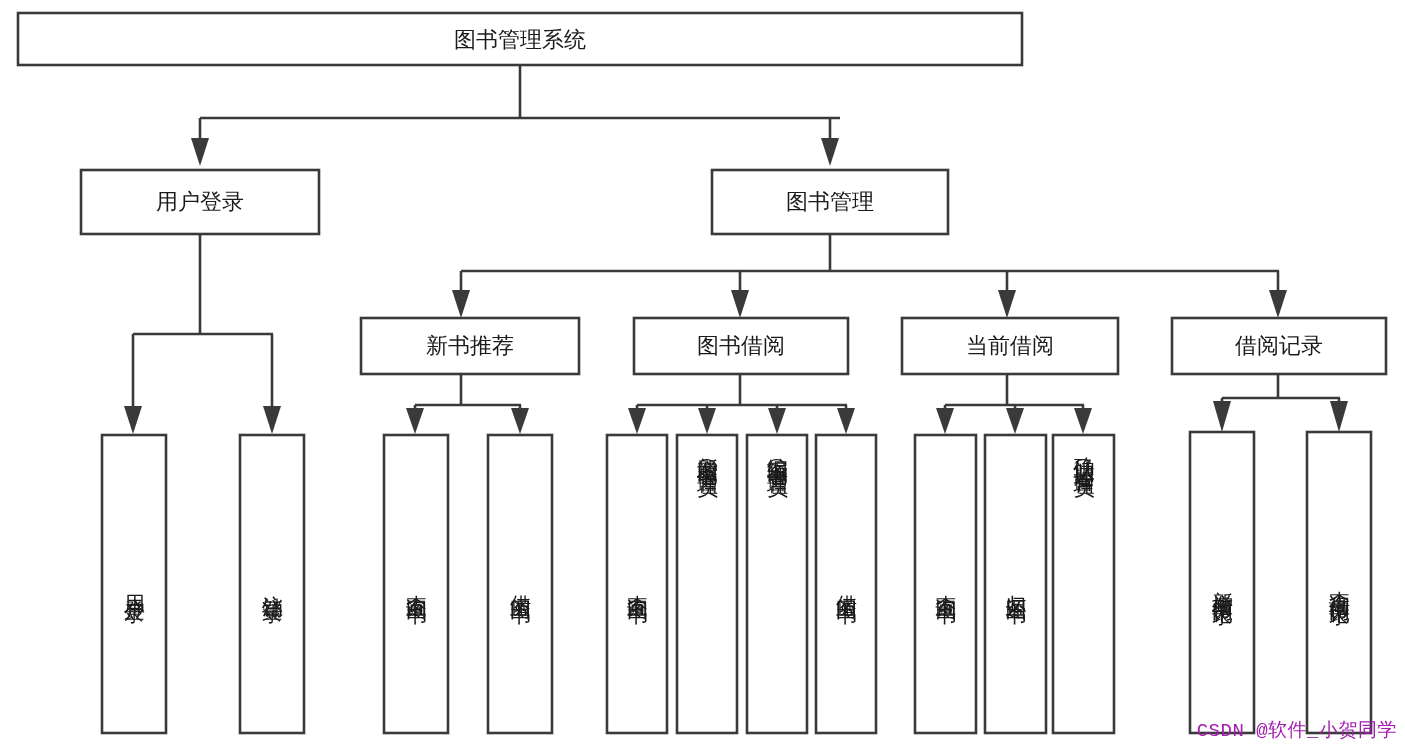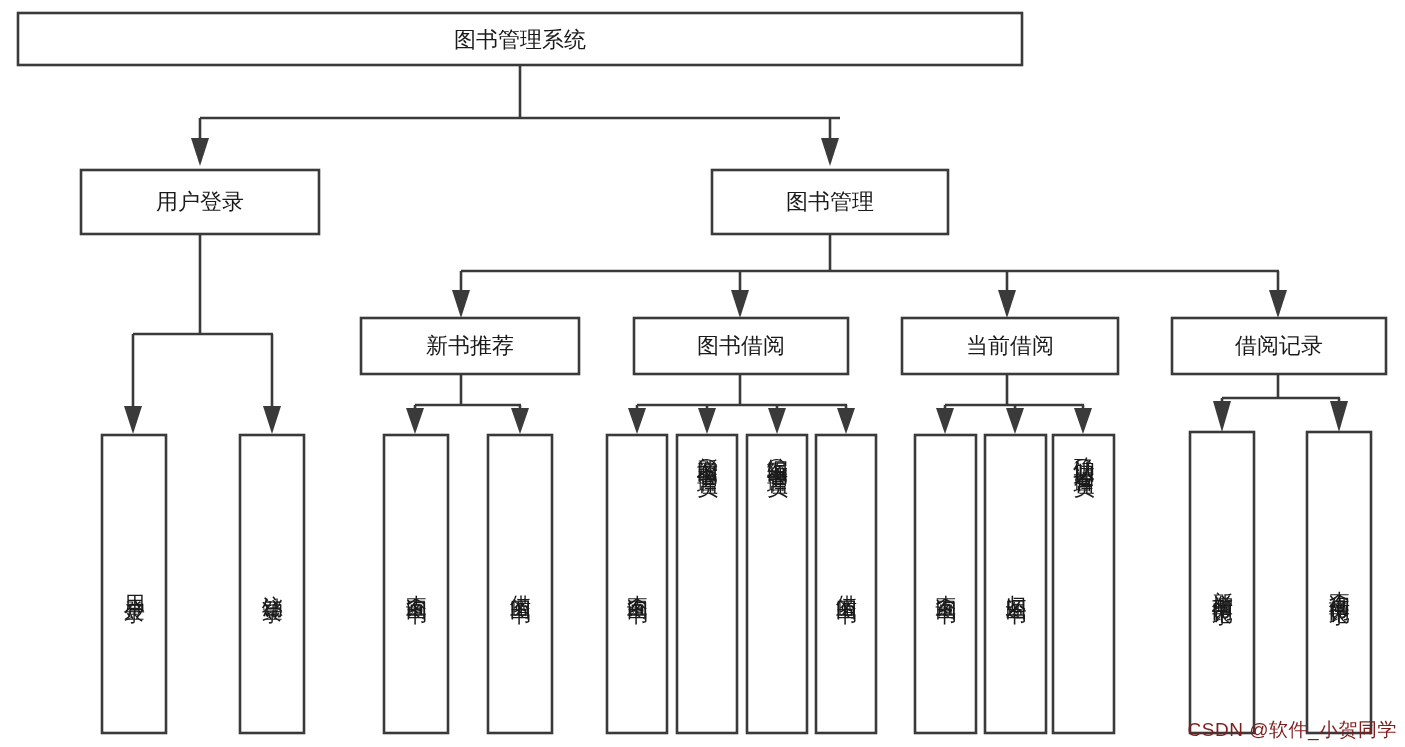--- a/index.html
+++ b/index.html
@@ -66,23 +66,23 @@
     position: absolute;
     display: flex;
     align-items: center;
     justify-content: center;
     pointer-events: none;
   }
   #watermark {
     position: absolute;
     right: 8px;
     bottom: 4px;
-    font-family: Liberation Sans, sans-serif;
+    font-family: Liberation Mono, monospace;
     font-size: 19px;
-    color: #7f1d1d;
+    color: #a21caf;
     letter-spacing: 0.5px;
     white-space: nowrap;
     user-select: none;
   }
 </style>
 </head>
 <body>
 
 <div id="diagram-root">
 

